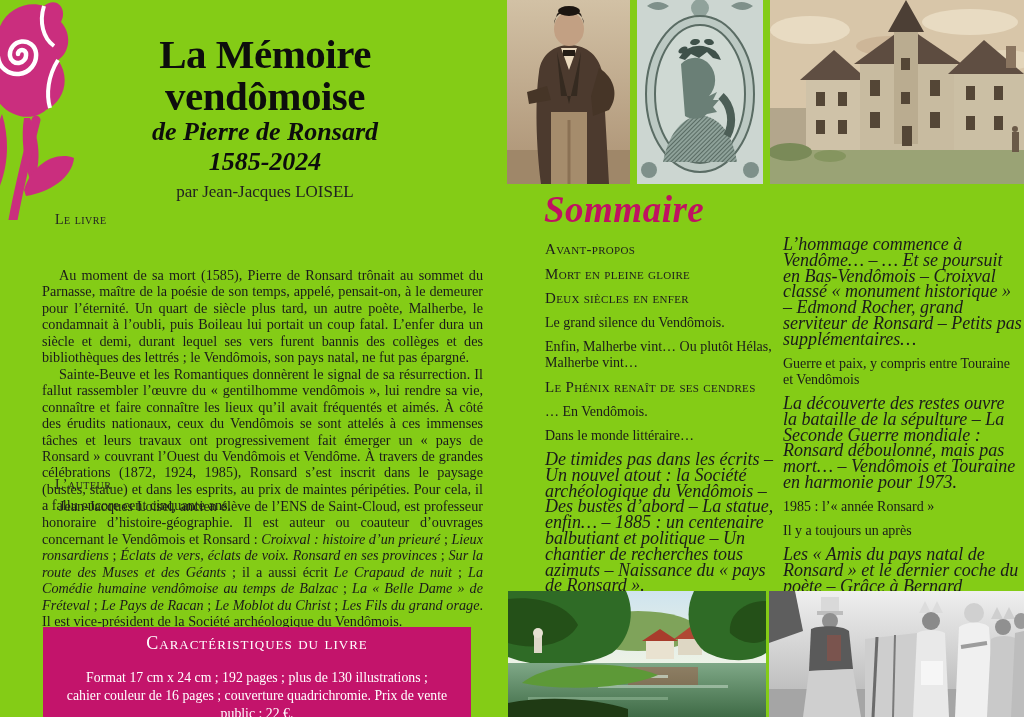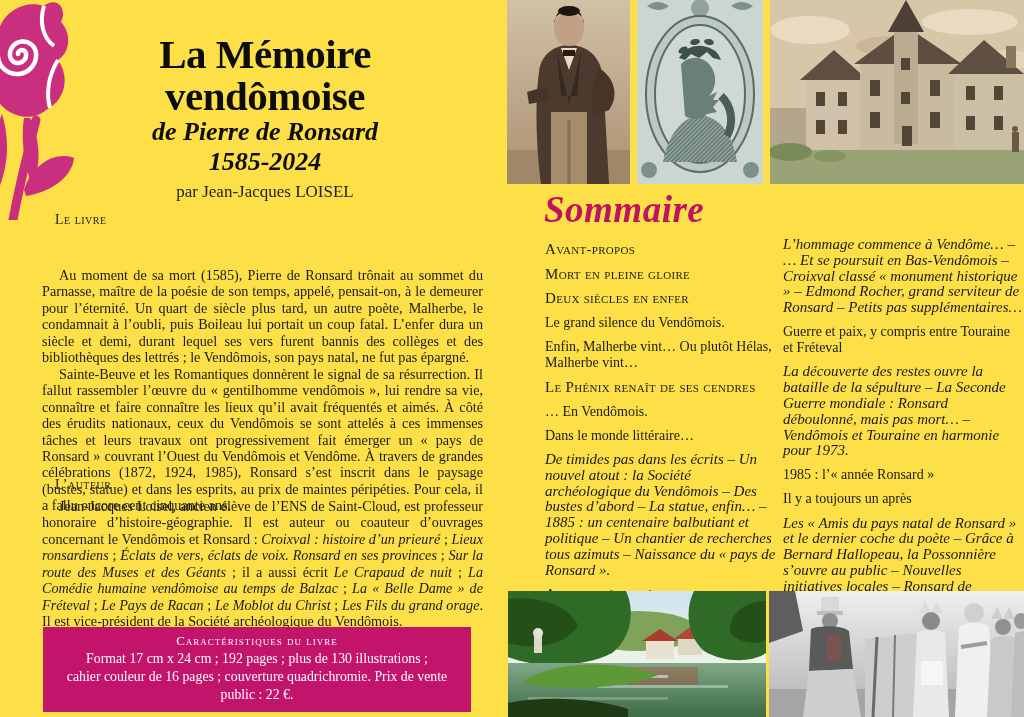--- a/index.html
+++ b/index.html
@@ -1,38 +1,38 @@
 <!DOCTYPE html>
 <html><head>
 <meta charset="utf-8">
 <style>
   html,body{margin:0;padding:0;background:#888;}
-  #canvas{position:relative;width:1024px;height:717px;background:#fde047;overflow:hidden;
+  #canvas{position:relative;width:1024px;height:717px;background:#84cc16;overflow:hidden;
           font-family:"Liberation Serif", serif;color:#1b1b1b;}
   .abs{position:absolute;}
 
   
   .title-wrap{left:103px;top:33px;width:324px;text-align:center;color:#0d0d0d;}
   .t1{font-size:41px;font-weight:bold;line-height:42px;letter-spacing:-.5px;}
   .t2{font-size:26px;font-weight:bold;line-height:30px;font-style:italic;}
   .byline{font-size:17px;margin-top:5px;color:#222;}
   .sec-h{font-variant:small-caps;font-size:14px;letter-spacing:.5px;color:#232323;}
   .body-text{width:441px;font-size:14.2px;line-height:16.45px;text-align:justify;}
   .body-text p{margin:0;text-indent:17px;}
   .box{width:428px;background:#c3146b;color:#fff;text-align:center;padding:6px 10px 8px;box-sizing:border-box;}
-  .box-h{font-variant:small-caps;font-size:13px;letter-spacing:1px;margin-bottom:1px;}
+  .box-h{font-variant:small-caps;font-size:18px;letter-spacing:1px;margin-bottom:15px;}
   .box-line{font-size:13.8px;line-height:18px;}
 
   
   .sommaire{font-size:37px;font-weight:bold;font-style:italic;color:#bf1262;letter-spacing:.5px;}
   .toc-col{font-size:14px;}
   .toc-h{font-weight:normal;font-variant:small-caps;font-size:15px;line-height:16.5px;
          letter-spacing:.3px;margin:0 0 8px 0;white-space:pre-line;color:#1d1d1d;}
   .toc-p{font-size:14px;line-height:16.2px;margin:0 0 8px 0;white-space:pre-line;}
-  .toc-i{font-style:italic;font-size:15px;line-height:15.8px;margin:0 0 8px 0;}
+  .toc-i{font-style:italic;font-size:18px;line-height:15.8px;margin:0 0 8px 0;}
   .ph{overflow:hidden;}
   .ph svg{display:block;width:100%;height:100%;}
 </style>
 </head>
 <body>
 
 <div id="canvas">
 
   <div class="abs ph" style="left:-2px;top:-4px;width:80px;height:224px;">
     <svg viewBox="0 0 80 224" preserveAspectRatio="none">
@@ -178,21 +178,21 @@
       <div class="toc-p">Dans le monde littéraire…</div>
       <div class="toc-i">De timides pas dans les écrits – Un nouvel atout : la Société archéologique du Vendômois – Des bustes d’abord – La statue, enfin… – 1885 : un centenaire balbutiant et politique – Un chantier de recherches tous azimuts – Naissance du « pays de Ronsard ».</div>
       <div class="toc-h">Au vingtième siècle :
 le temps des anniversaires</div>
       <div class="toc-p">Les fêtes du IVᵉ centenaire
 (8 et 9 juin 1924)</div>
     </div>
 
   <div class="abs toc-col" style="left:783px;top:237px;width:240px;">
       <div class="toc-i">L’hommage commence à Vendôme… – … Et se poursuit en Bas-Vendômois – Croixval classé « monument historique » – Edmond Rocher, grand serviteur de Ronsard – Petits pas supplémentaires…</div>
-      <div class="toc-p">Guerre et paix, y compris entre Touraine et Fréteval</div>
+      <div class="toc-p">Guerre et paix, y compris entre Touraine et Vendômois</div>
       <div class="toc-i">La découverte des restes ouvre la bataille de la sépulture – La Seconde Guerre mondiale : Ronsard déboulonné, mais pas mort… – Vendômois et Touraine en harmonie pour 1973.</div>
       <div class="toc-p">1985 : l’« année Ronsard »</div>
       <div class="toc-p">Il y a toujours un après</div>
       <div class="toc-i">Les « Amis du pays natal de Ronsard » et le dernier coche du poète – Grâce à Bernard Hallopeau, la Possonnière s’ouvre au public – Nouvelles initiatives locales – Ronsard de retour…</div>
       <div class="toc-h">Vers le centenaire suivant…</div>
       <div class="toc-h">Conclusion</div>
     </div>
 
   <div class="abs ph" style="left:508px;top:591px;width:258px;height:126px;">
     <svg viewBox="0 0 258 126" preserveAspectRatio="none">

